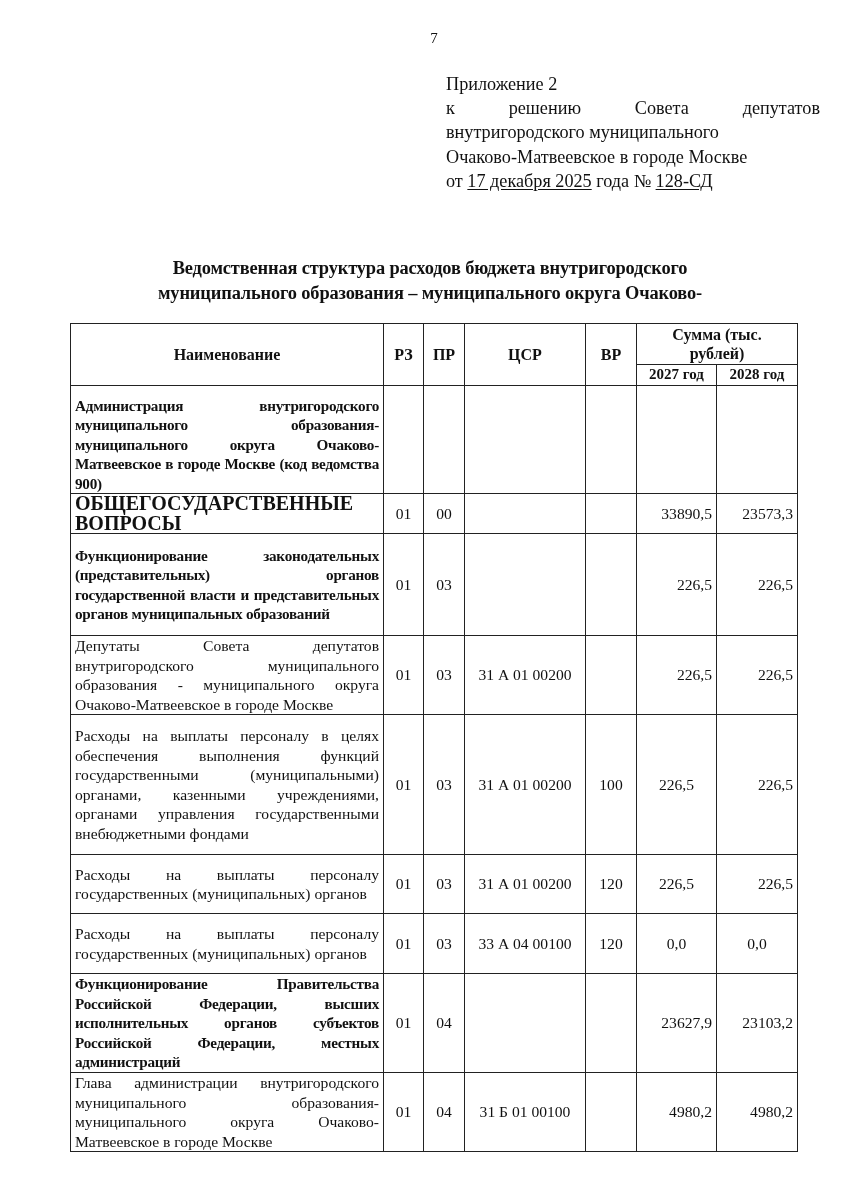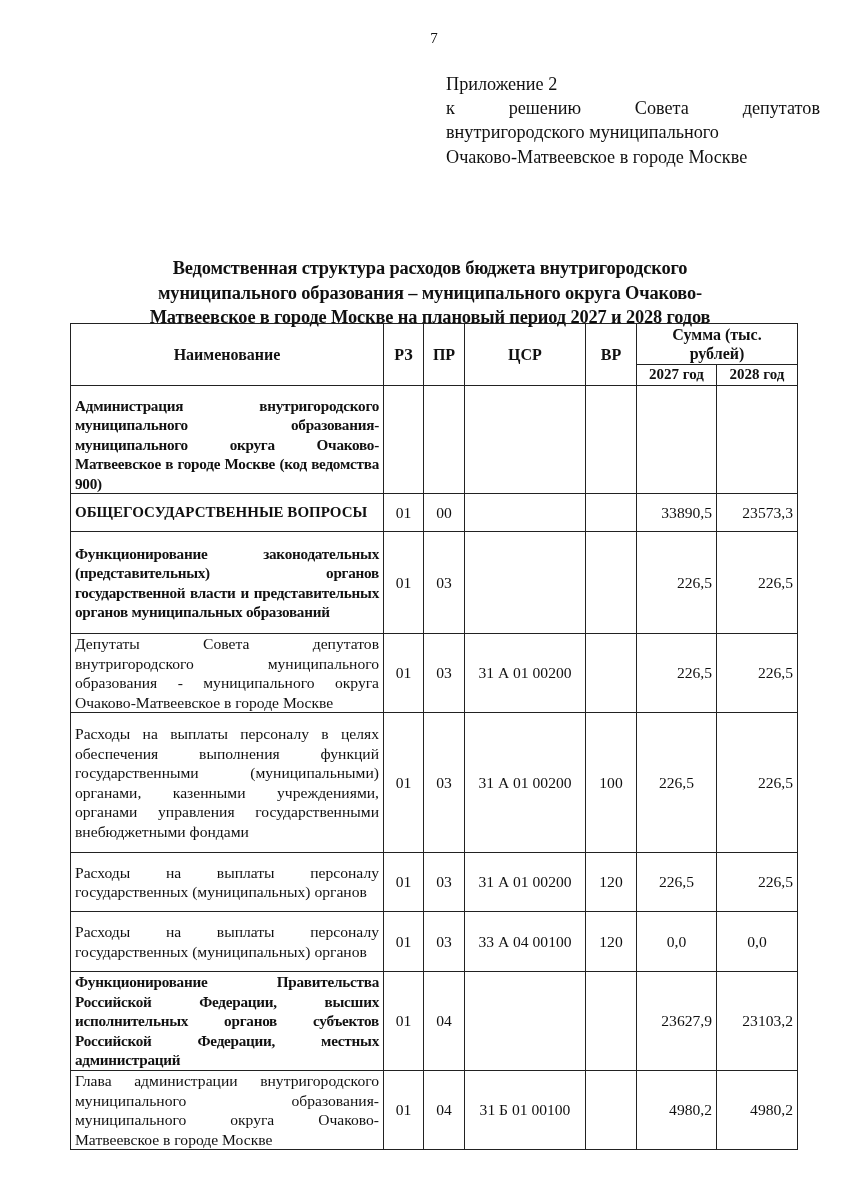--- a/index.html
+++ b/index.html
@@ -12,42 +12,42 @@
   .appendix u { text-decoration: underline; text-underline-offset: 2px; }
   .title { position: absolute; left: 90px; top: 232px; width: 680px; text-align: center; font-weight: bold;
            font-size: 18.4px; line-height: 24.5px; letter-spacing: -0.15px; margin-top: 24px; }
   table.budget { position: absolute; left: 70px; top: 323px; border-collapse: collapse; table-layout: fixed;
                  width: 727px; font-size: 15.6px; line-height: 19.5px; }
   table.budget td, table.budget th { border: 1px solid #222; padding: 0 4px; vertical-align: middle; overflow: hidden; }
   table.budget th { font-weight: bold; text-align: center; font-size: 16px; }
   th.sub { font-weight: bold; font-size: 15px !important; padding: 0 2px !important; }
   td.name { text-align: justify; text-align-last: left; padding: 0 5px 0 5px; }
   td.name.bold { font-weight: bold; font-size: 15.2px; letter-spacing: -0.25px; }
-  td.name.caps { font-weight: bold; font-size: 15px; letter-spacing: 0; text-align: right; }
+  td.name.caps { font-weight: bold; font-size: 20px; letter-spacing: 0; text-align: left; }
   td.c { text-align: center; }
   td.r { text-align: right; padding-right: 6px; }
   td.bottom { vertical-align: bottom; padding-bottom: 1px; }
   td.topish { vertical-align: top; padding-top: 20px; }
 </style>
 </head>
 <body>
 
 <div class="page-num">7</div>
 
 <div class="appendix">
   <span class="line">Приложение 2</span>
   <span class="line justify">к решению Совета депутатов</span>
   <span class="line">внутригородского муниципального</span>
   <span class="line">Очаково-Матвеевское в городе Москве</span>
+  <span class="line"><span>от </span><u>17 декабря 2025</u><span> года № </span><u>128-СД</u></span>
 </div>
 
 <div class="title">
   <div>Ведомственная структура расходов бюджета внутригородского</div>
   <div>муниципального образования – муниципального округа Очаково-</div>
-  <div>Матвеевское в городе Москве на плановый период 2027 и 2028 годов</div>
 </div>
 
 <table class="budget">
   <colgroup>
     <col style="width:313px">
       <col style="width:40px">
       <col style="width:41px">
       <col style="width:121px">
       <col style="width:51px">
       <col style="width:80px">

